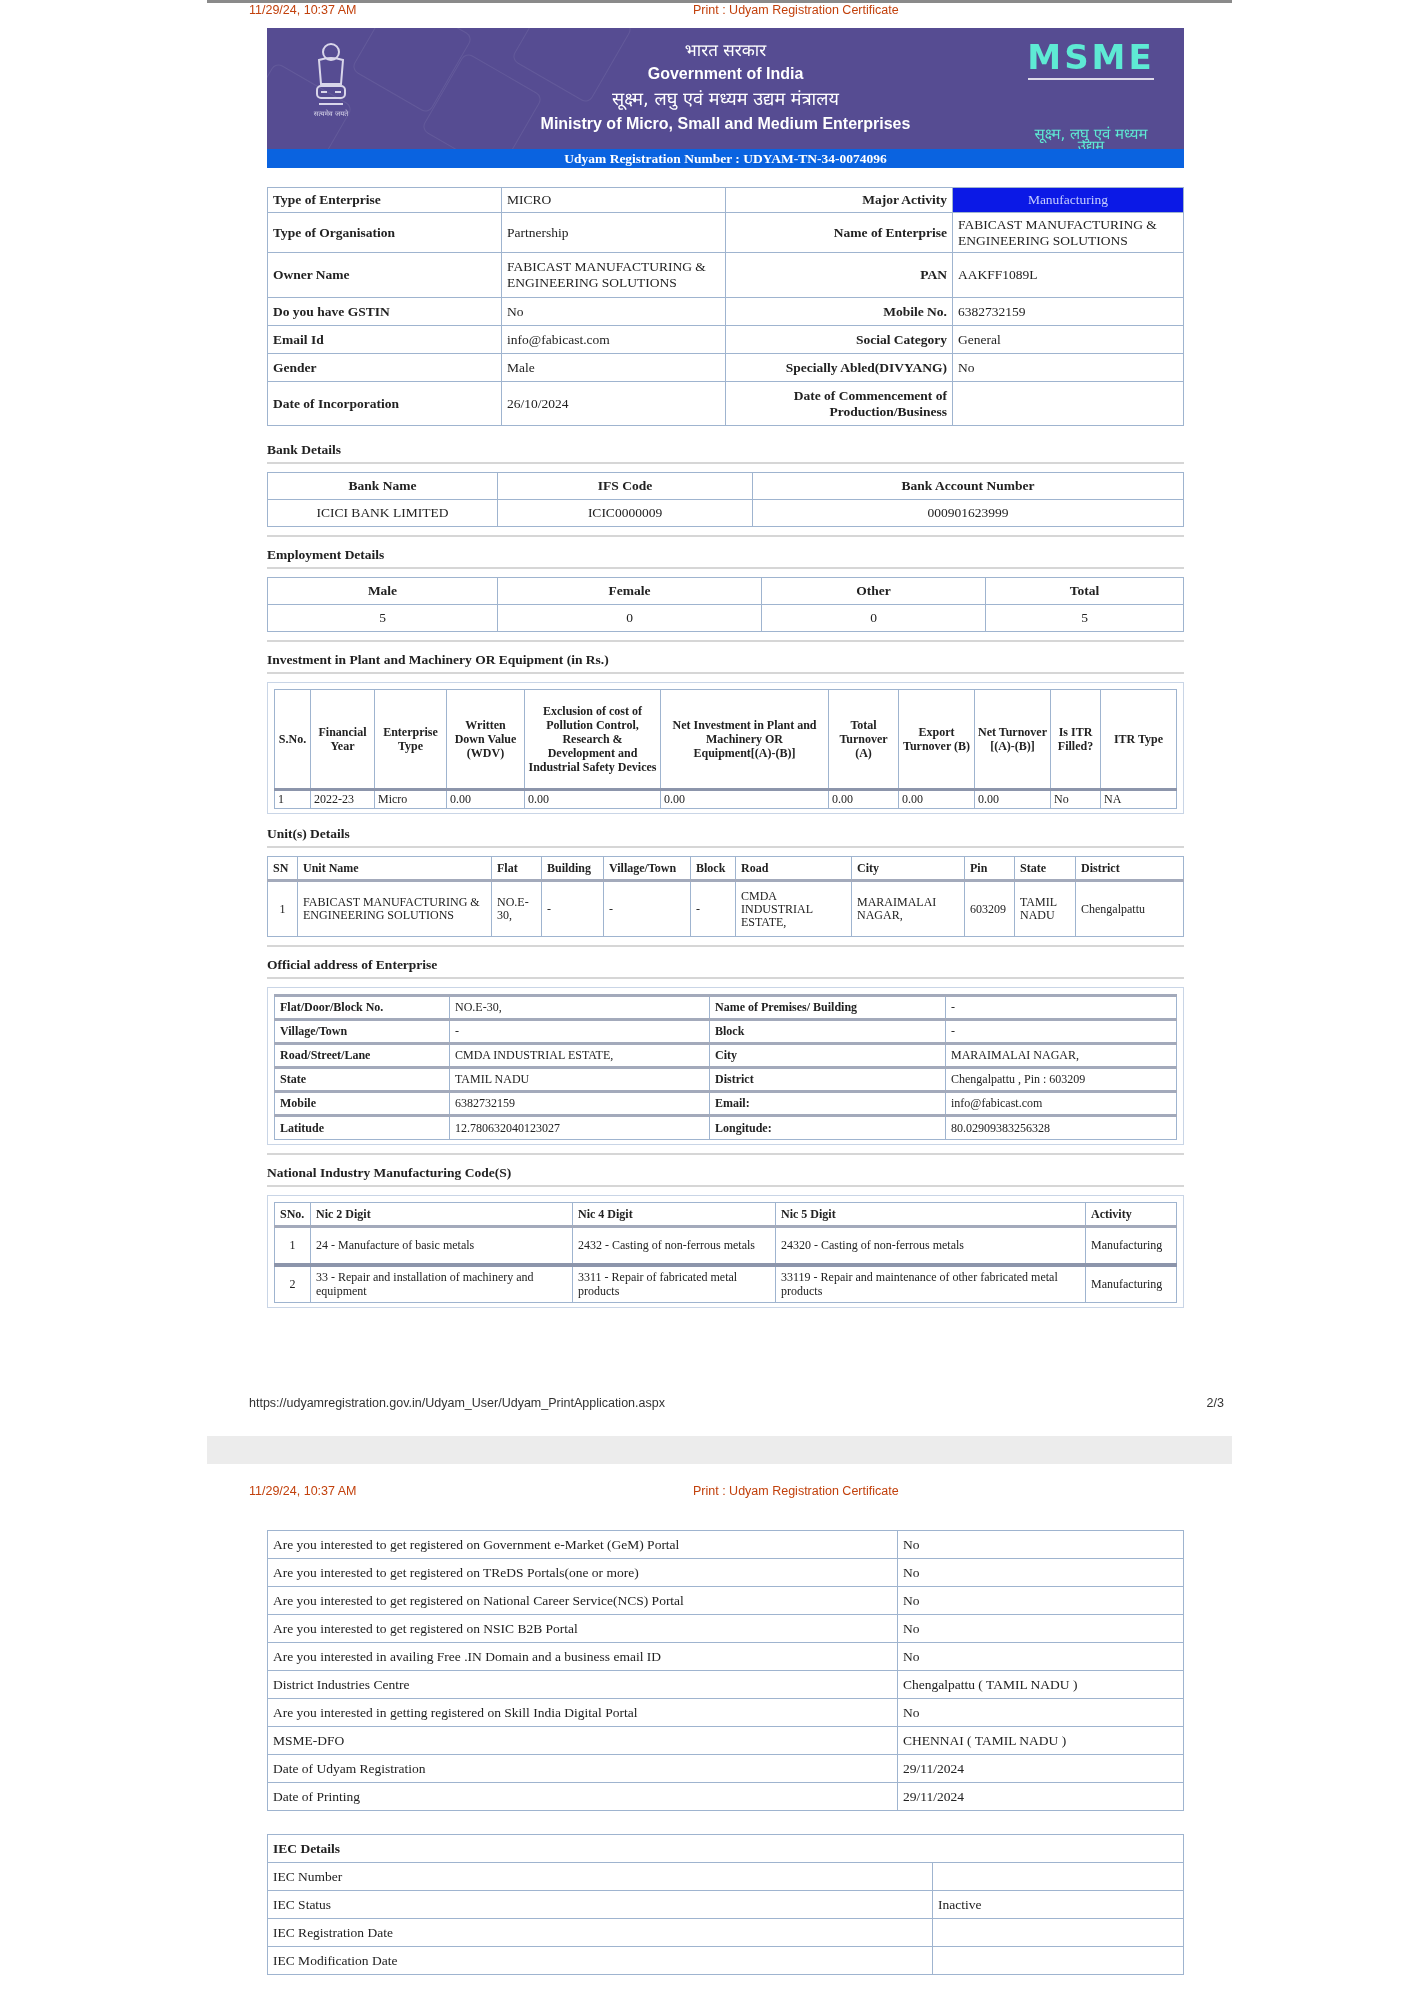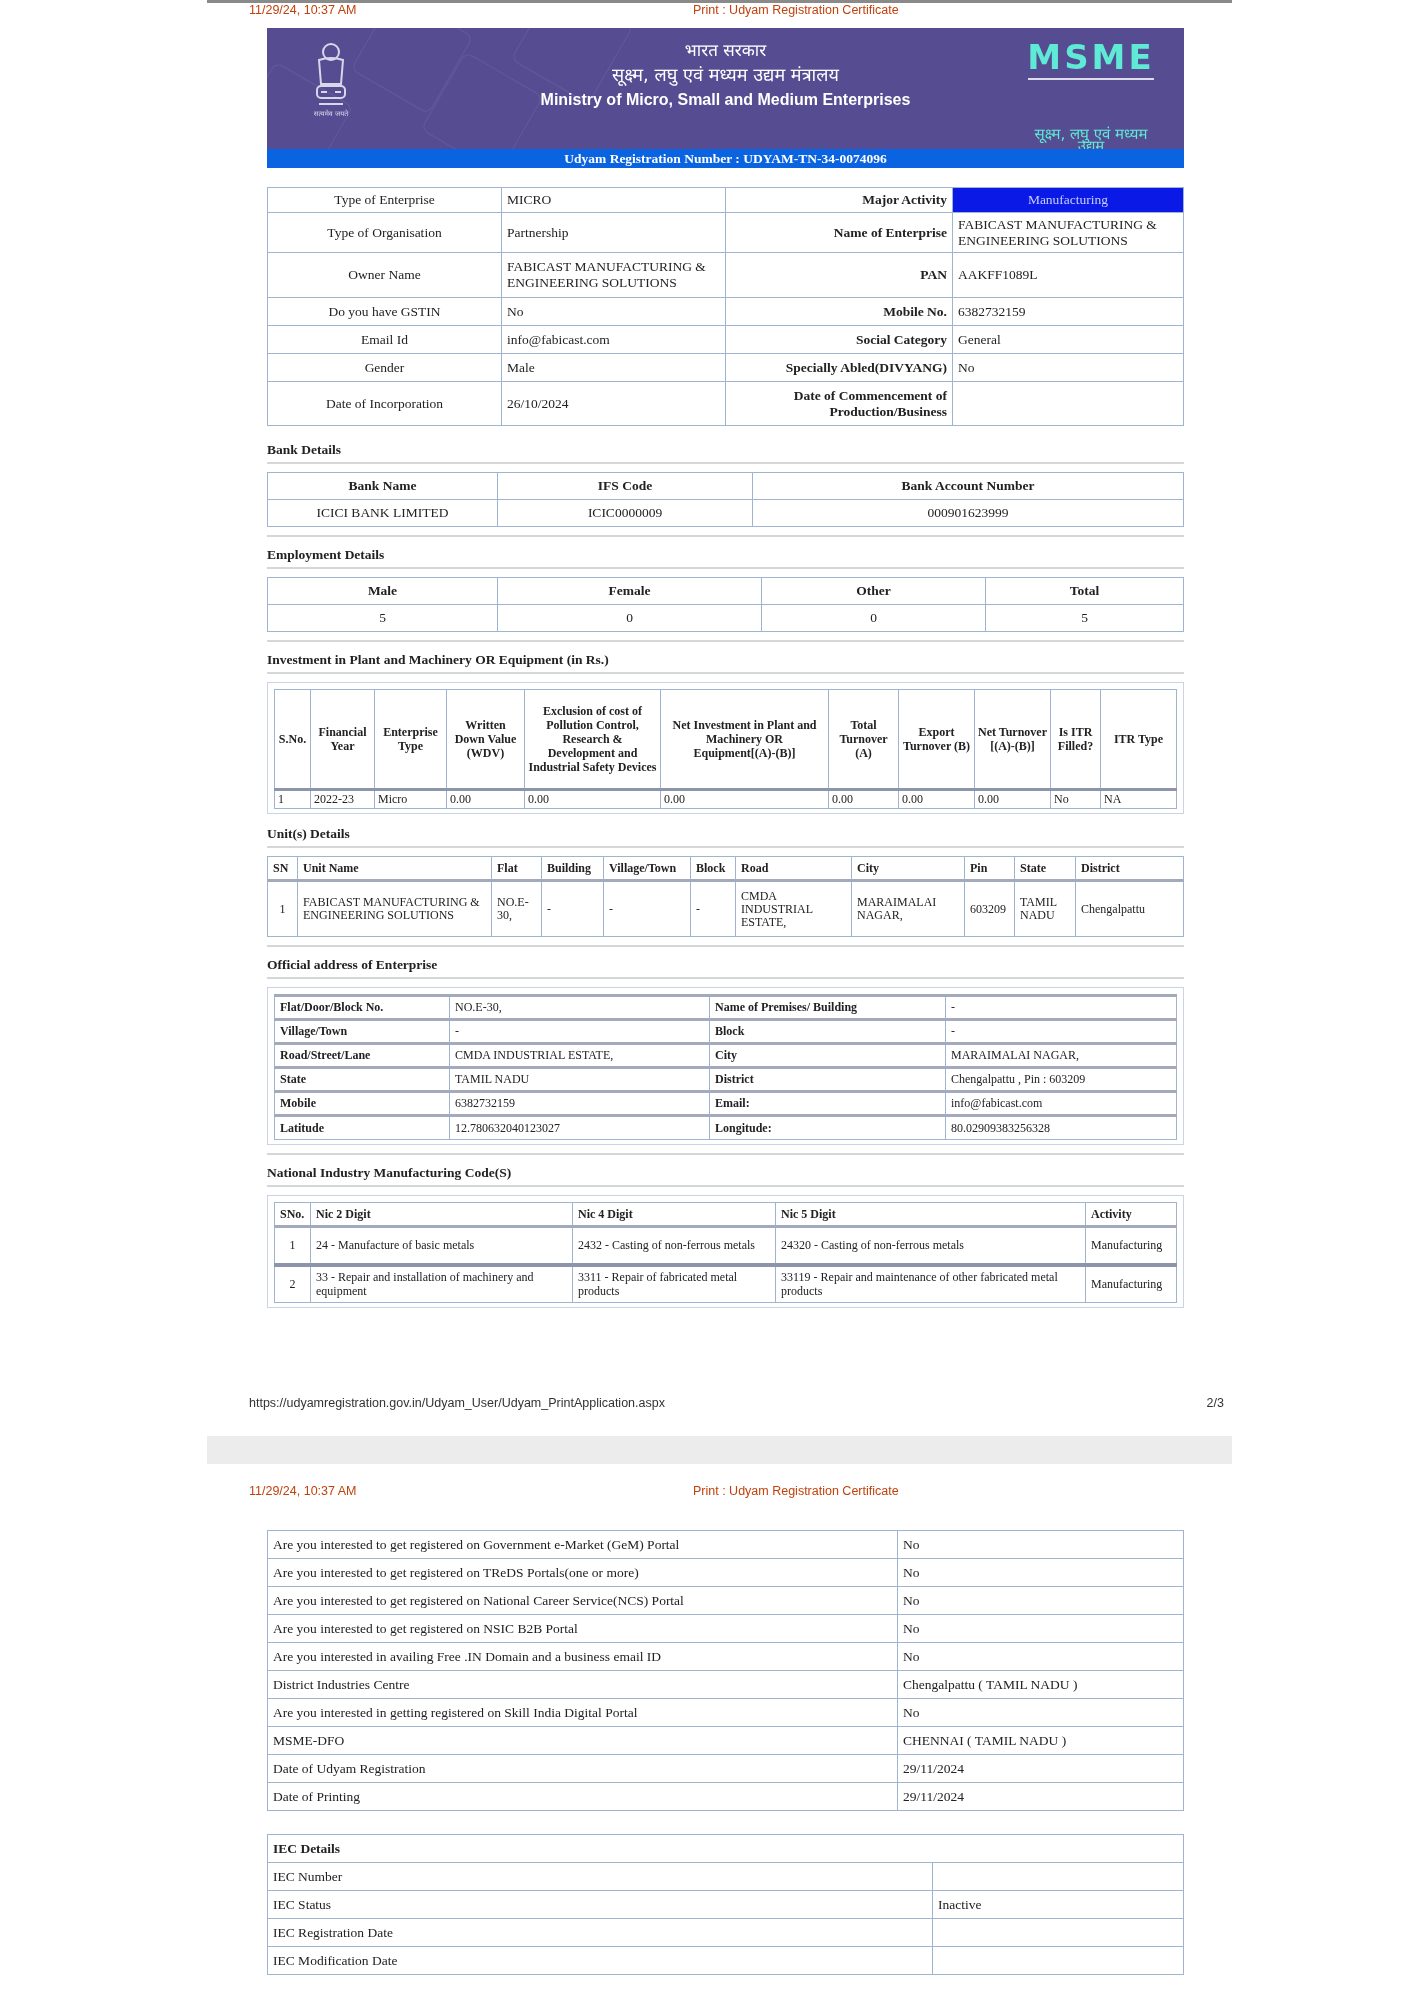--- a/index.html
+++ b/index.html
@@ -34,21 +34,21 @@
   .msme-logo .rule { height: 2px; background: #fff; margin: 2px 6px; opacity: .8; }
   .msme-logo .hi { font-family: "DejaVu Sans", sans-serif; font-size: 15px; line-height: 12px; margin-top: 48px; }
   .msme-logo .sub { font-family: "Liberation Sans", sans-serif; font-size: 6.5px; font-weight: bold; line-height: 10px; }
   .regbar { width: 917px; height: 19px; background: #0a63e0; color: #fff; text-align: center; font-size: 13.5px; font-weight: bold; line-height: 19px; }
 
   table { border-collapse: collapse; width: 100%; }
   td, th { border: 1.5px solid #9fb4cf; font-size: 13.5px; padding: 2px 5px; vertical-align: middle; }
   th { font-weight: bold; }
 
   .main-tbl { margin-top: 19px; }
-  .main-tbl td.lbl { font-weight: normal; text-align: center; width: 234px; line-height: 16px; }
+  .main-tbl td.lbl { font-weight: bold; text-align: left; width: 234px; line-height: 16px; }
   .main-tbl td.val { width: 224px; line-height: 16px; }
   .main-tbl td.lbl2 { font-weight: bold; text-align: right; width: 227px; line-height: 16px; }
   .main-tbl td.activity { background: #0b19e6; color: #c6ceff; text-align: center; }
 
   .section-title { font-weight: bold; font-size: 13.5px; margin-top: 16px; height: 20px; }
   .section-rule { height: 2px; background: #d6d6d6; margin-bottom: 8px; }
 
   .center td, .center th { text-align: center; }
   .bank td, .bank th { height: 27px; }
   .emp td, .emp th { height: 27px; }
@@ -99,20 +99,21 @@
           <circle cx="24" cy="14" r="8"></circle>
           <path d="M12 22 Q24 18 36 22 L34 46 L14 46 Z"></path>
           <rect x="10" y="48" width="28" height="12" rx="4"></rect>
           <path d="M14 54 h6 M28 54 h6"></path>
           <path d="M12 66 h24"></path>
         </g>
         <text x="24" y="78" font-size="7" fill="#d9d6ea" text-anchor="middle" font-family="DejaVu Sans, sans-serif">सत्यमेव जयते</text>
       </svg>
       <div class="banner-text">
         <div class="hi1">भारत सरकार</div>
+        <div class="en1">Government of India</div>
         <div class="hi2">सूक्ष्म, लघु एवं मध्यम उद्यम मंत्रालय</div>
         <div class="en2">Ministry of Micro, Small and Medium Enterprises</div>
       </div>
       <div class="msme-logo">
         <div class="big">MSME</div>
         <div class="rule"></div>
         <div class="hi">सूक्ष्म, लघु एवं मध्यम उद्यम</div>
         <div class="sub">MICRO, SMALL &amp; MEDIUM ENTERPRISES</div>
       </div>
     </div>

